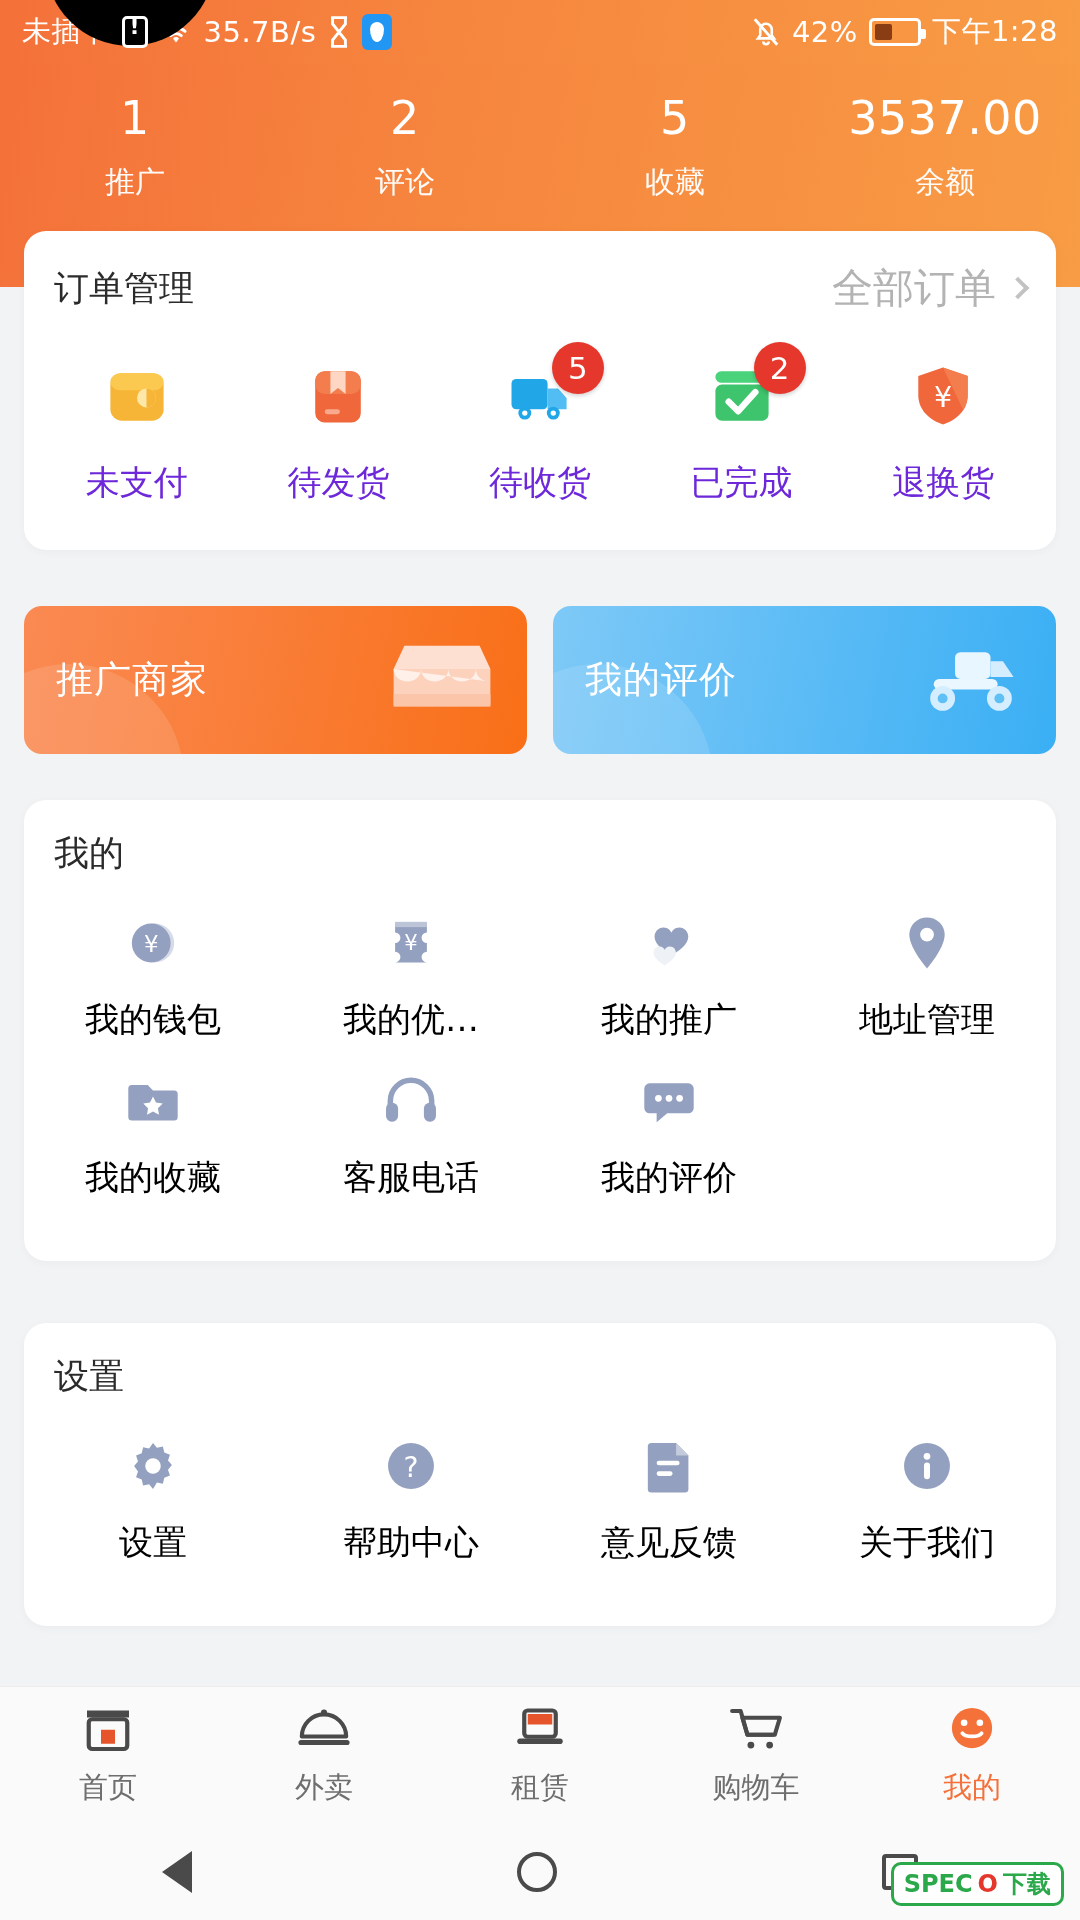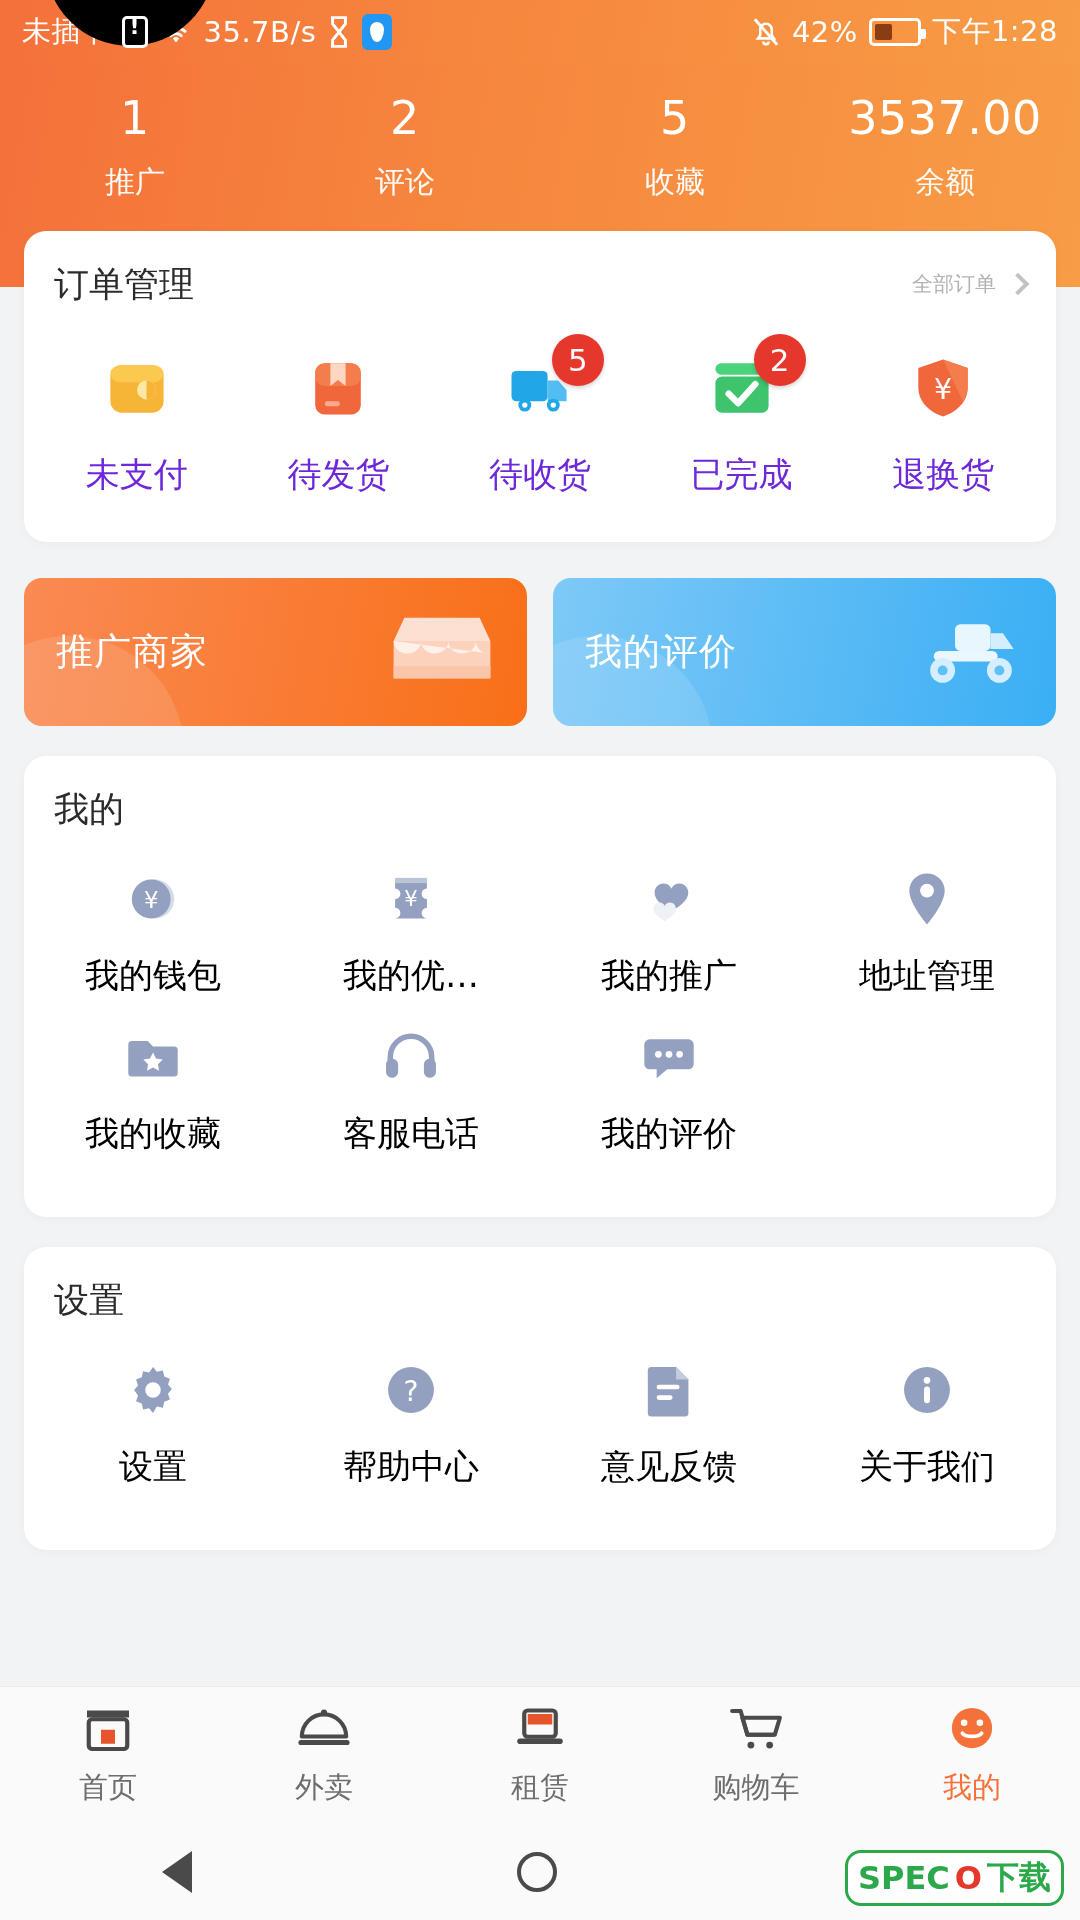--- a/index.html
+++ b/index.html
@@ -51,49 +51,49 @@
     padding:26px 0 84px 0;
   }
   .stats{ display:flex; }
   .stat{ flex:1; text-align:center; color:#fff; }
   .stat .num{ font-size:46px; font-weight:400; line-height:1.25; letter-spacing:.5px;}
   .stat .lbl{ font-size:30px; margin-top:14px; opacity:.97;text-align:center;}
 
   
   .card{
     background:#fff; border-radius:22px;
-    margin:0 24px; box-shadow:0 2px 10px rgba(0,0,0,.035);
+    margin:16px 24px; box-shadow:0 2px 10px rgba(0,0,0,.035);
   }
   .card-head{
     display:flex; align-items:center; justify-content:space-between;
     padding:30px 30px 8px 30px;
   }
   .card-title{ font-size:35px; color:#2b2b2b; font-weight:400; }
-  .card-more{ display:flex;align-items:center;gap:14px;color:#b3b3b3;font-size:21px;}
+  .card-more{ display:flex;align-items:center;gap:14px;color:#b3b3b3;font-size:41px;}
   .chev{ width:16px;height:16px;border-right:4px solid #c2c2c2;border-top:4px solid #c2c2c2;transform:rotate(45deg);}
 
   
   .order-row{ display:flex; padding:34px 12px 44px 12px; }
   .order-item{ flex:1; display:flex; flex-direction:column; align-items:center; position:relative;}
   .oi-icon{ width:76px; height:76px; position:relative; }
   .oi-label{ margin-top:26px; font-size:34px; color:#6d28d9;}
   .badge{
     position:absolute; top:-16px; right:-26px;
     min-width:52px;height:52px;border-radius:50%;
     background:#e5372b; color:#fff; font-size:31px;
     display:flex;align-items:center;justify-content:center;
     box-shadow:0 2px 4px rgba(0,0,0,.18);
   }
 
   
   .banners{ display:flex; gap:26px; margin:36px 24px 0 24px;}
   .banner{
     flex:1; height:148px; border-radius:18px;
     position:relative; overflow:hidden;
-    display:flex; align-items:center;
+    display:flex; align-items:center;margin-top:20px;
   }
   .banner.orange{ background:linear-gradient(100deg,#fa8a53 0%,#f97a30 60%,#f96f17 100%); }
   .banner.blue{ background:linear-gradient(100deg,#7ec9f7 0%,#55b9f5 60%,#3aaff4 100%); }
   .banner .btxt{ color:#fff; font-size:37px; margin-left:32px; z-index:2; letter-spacing:1px;}
   .banner .bico{ position:absolute; right:30px; top:50%; transform:translateY(-50%); z-index:2;}
   .banner .blob{
     position:absolute; width:230px;height:230px;border-radius:50%;
     background:rgba(255,255,255,.12); left:-70px; bottom:-140px;
   }
 
@@ -117,22 +117,22 @@
   .tab.active .tlbl{ color:#f4713a; }
   .navbar{
     position:absolute; left:0; bottom:0; width:100%; height:96px;
     background:#fafafa; display:flex;align-items:center;justify-content:space-around;
   }
   .nav-tri{ width:0;height:0;border-top:21px solid transparent;border-bottom:21px solid transparent;border-right:30px solid #4a4a4a;}
   .nav-cir{ width:40px;height:40px;border:4px solid #4a4a4a;border-radius:50%;}
   .nav-sq{ width:36px;height:36px;border:4px solid #4a4a4a;border-radius:4px;}
   .watermark{
     position:absolute; right:16px; bottom:14px;
-    background:#fff; border:3px solid #2aa84a; border-radius:16px;
-    padding:3px 10px; font-size:32px; color:#2aa84a; font-weight:bold;
+    background:#fff; border:3px solid #2aa84a; border-radius:10px;
+    padding:3px 10px; font-size:24px; color:#2aa84a; font-weight:bold;
     display:flex; align-items:center; gap:5px;
   }
   .watermark .wm2{ color:#e5372b; }
   .sec-gap{ height:30px; }
 </style>
 </head>
 <body>
 
 <div class="statusbar">
   <div class="notch"></div>

